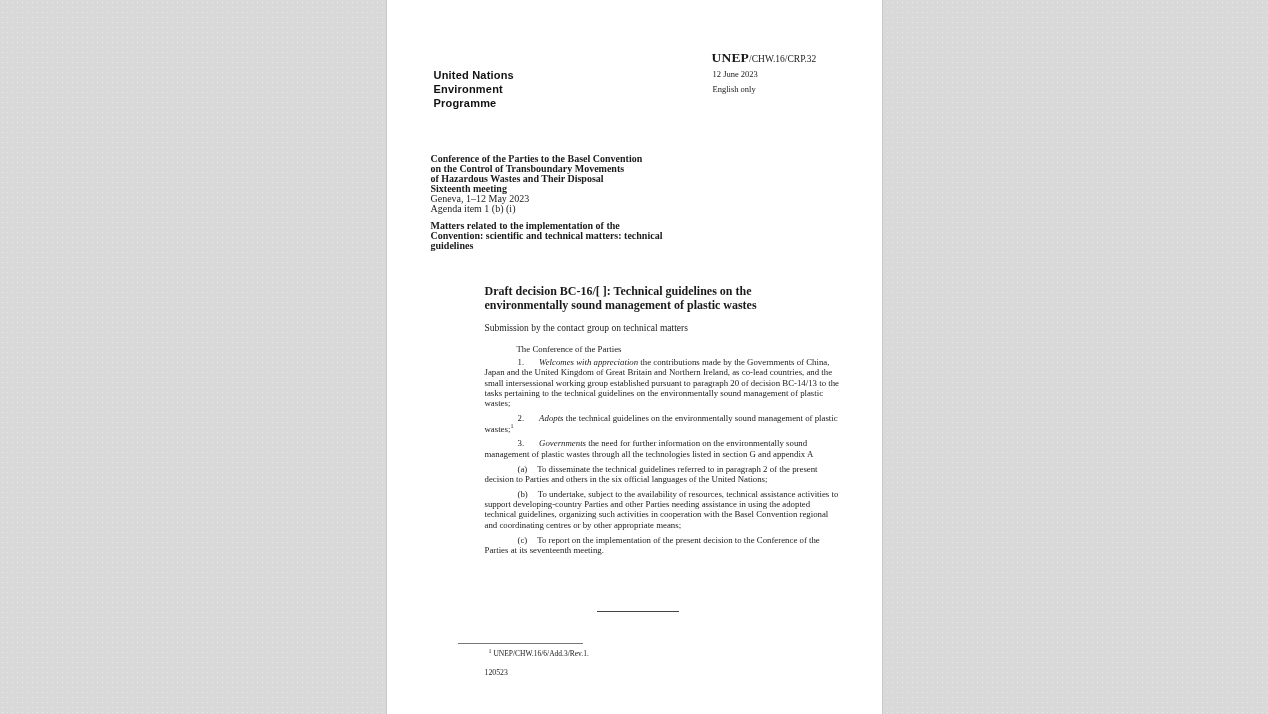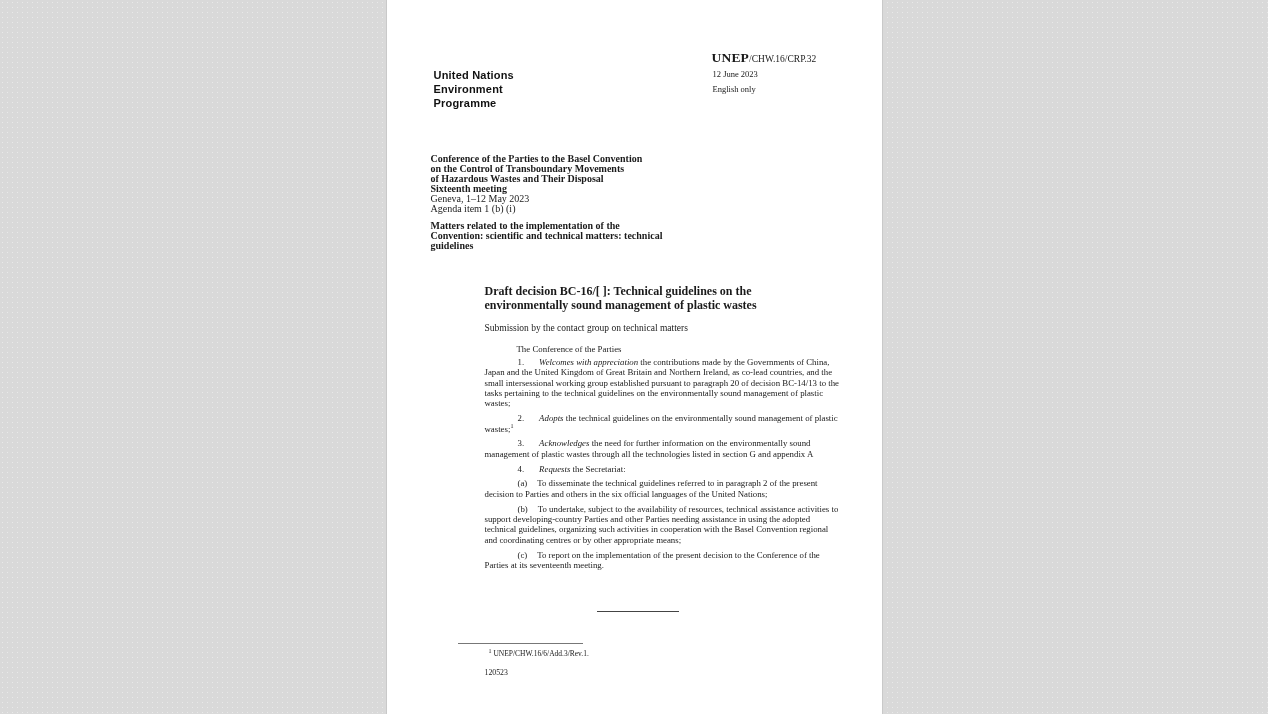--- a/index.html
+++ b/index.html
@@ -90,23 +90,22 @@
     <div class="abs title pre">Draft decision BC-16/[ ]: Technical guidelines on the
 environmentally sound management of plastic wastes</div>
     <div class="abs submission">Submission by the contact group on technical matters</div>
     <div class="abs opening">The Conference of the Parties</div>
 
     <div class="abs body-col">
       <p><span class="pnum">1.</span><i>Welcomes with appreciation</i> <span>the contributions made by the Governments of China, Japan and the United Kingdom of Great Britain and Northern Ireland, as co-lead countries, and the small intersessional working group established pursuant to paragraph 20 of decision BC-14/13 to the tasks pertaining to the technical guidelines on the environmentally sound management of plastic wastes;</span></p>
 
       <p><span class="pnum">2.</span><i>Adopts</i> <span>the technical guidelines on the environmentally sound management of plastic wastes;</span><sup>1</sup></p>
 
-      <p><span class="pnum">3.</span><i>Acknowledges</i> <span>the need for further information on the environmentally sound management of plastic wastes through all the technologies listed in section G and appendix A</span></p>
+      <p><span class="pnum">3.</span><i>Governments</i> <span>the need for further information on the environmentally sound management of plastic wastes through all the technologies listed in section G and appendix A</span></p>
 
-      <p><span class="pnum">4.</span><i>Requests</i> <span>the Secretariat:</span></p>
 
       <p><span class="plabel">(a)</span><span>To disseminate the technical guidelines referred to in paragraph 2 of the present decision to Parties and others in the six official languages of the United Nations;</span></p>
 
       <p><span class="plabel">(b)</span><span>To undertake, subject to the availability of resources, technical assistance activities to support developing-country Parties and other Parties needing assistance in using the adopted technical guidelines, organizing such activities in cooperation with the Basel Convention regional and coordinating centres or by other appropriate means;</span></p>
 
       <p><span class="plabel">(c)</span><span>To report on the implementation of the present decision to the Conference of the Parties at its seventeenth meeting.</span></p>
     </div>
 
     <div class="abs divider"></div>
 

